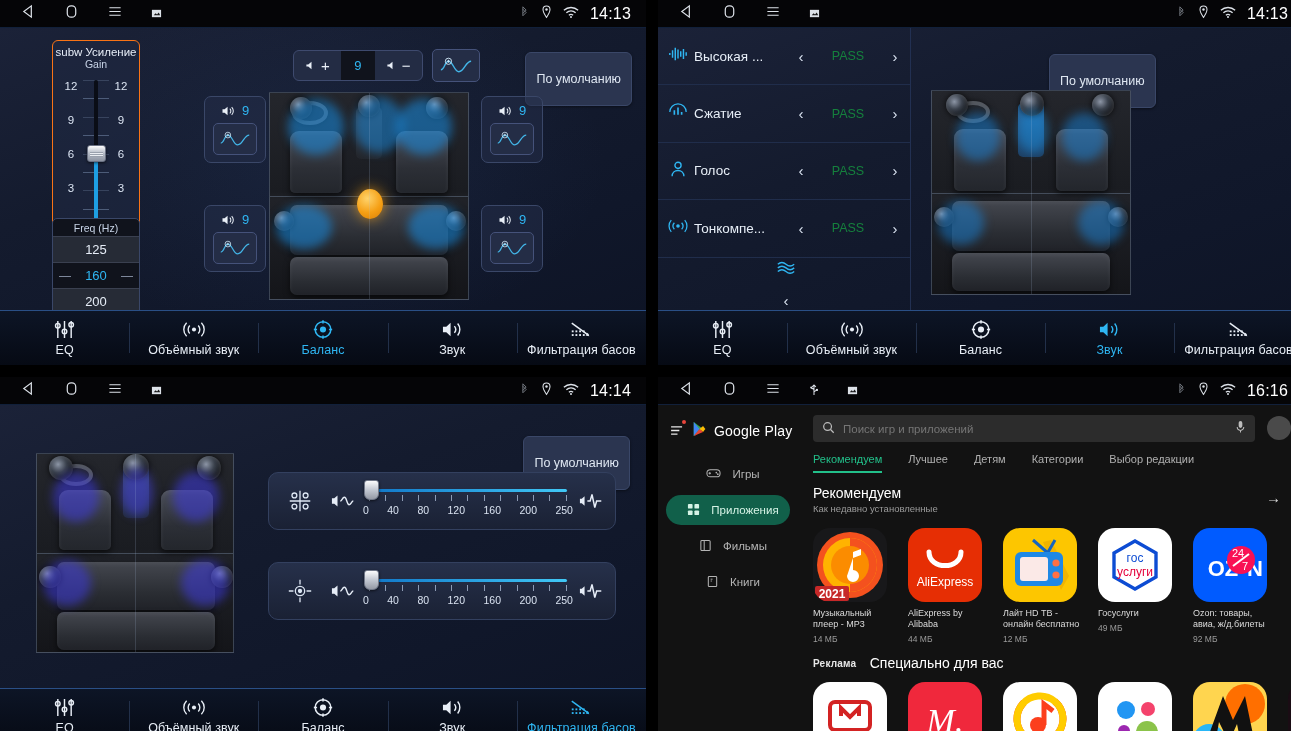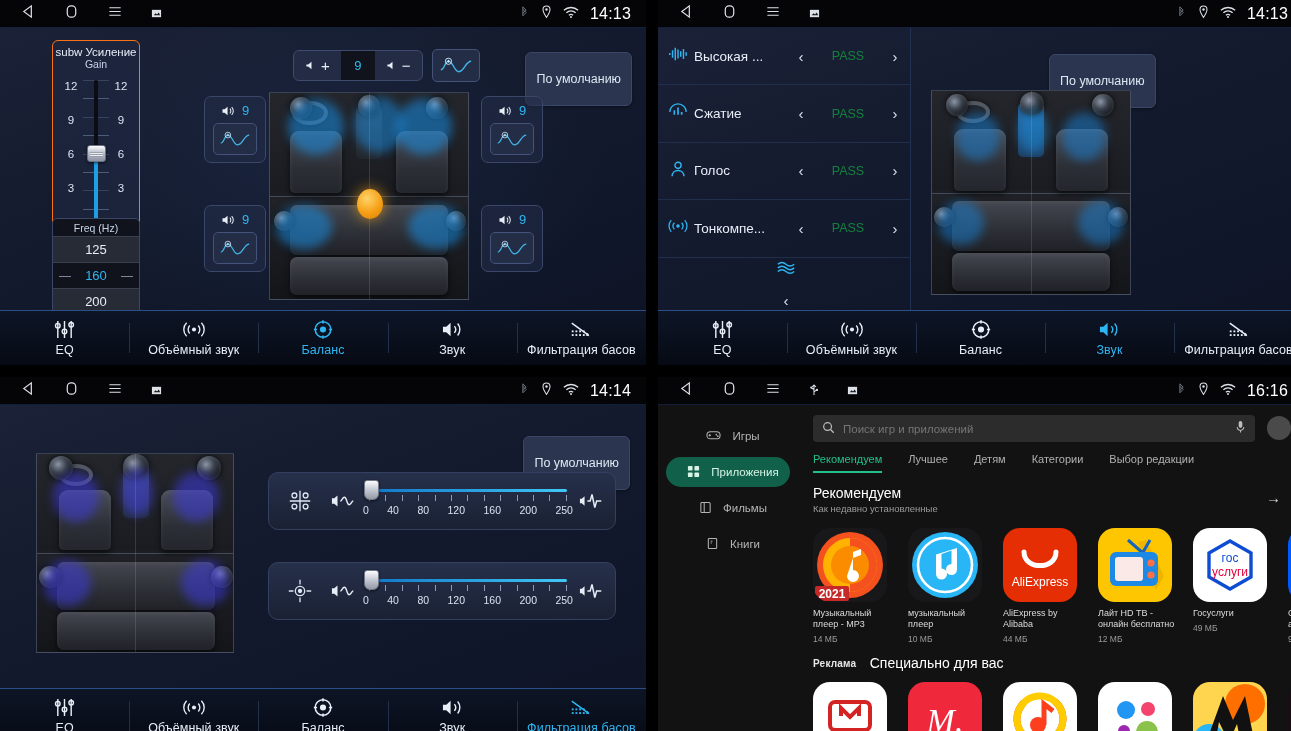--- a/index.html
+++ b/index.html
@@ -819,20 +819,37 @@
           </svg>
         <span class="tlabel">Фильтрация басов</span>
         </div>
     </div>
   </div>
 
   <div class="panel">
     <div class="gp">
 
       <div class="gp-side">
+        <div class="gp-brand">
+          <span style="position:relative;">
+            <svg width="15" height="11" viewBox="0 0 16 12">
+                <path d="M1 2h12M1 6h9M1 10h7" stroke="#e8e8e8" stroke-width="1.4"></path>
+              </svg>
+            <i style="position:absolute;right:-1px;top:-2px;width:4px;height:4px;border-radius:50%;background:#e8453c;display:block;"></i>
+          </span>
+          <span>
+            <svg width="15" height="16" viewBox="0 0 16 18">
+                <path d="M1.5 1 L12 9 L1.5 17 Z" fill="#34a853"></path>
+                <path d="M1.5 1 L8 9 L1.5 17 Z" fill="#4285f4"></path>
+                <path d="M8 9 L12 5.6 L14.6 9 L12 12.4 Z" fill="#fbbc04"></path>
+                <path d="M12 12.4 L1.5 17 L8 9 Z" fill="#ea4335"></path>
+              </svg>
+          </span>
+          <span class="gp-brandtext">Google Play</span>
+        </div>
         <div class="gp-navitem">
           <span><svg width="15" height="12" viewBox="0 0 16 12">
                 <rect x="1" y="2.5" width="14" height="7.5" rx="3.6" fill="none" stroke="currentColor" stroke-width="1.1"></rect>
                 <path d="M4 5v2.6M2.7 6.3h2.6" stroke="currentColor" stroke-width="1"></path>
                 <circle cx="11" cy="5.5" r=".9" fill="currentColor"></circle>
                 <circle cx="12.6" cy="7.2" r=".9" fill="currentColor"></circle>
               </svg></span>
           <span>Игры</span>
         </div>
         <div class="gp-navitem active">
@@ -899,31 +916,20 @@
                 <circle cx="37" cy="37" r="19" fill="#fb8c00"></circle>
                 <path d="M34 48a6 6 0 1 0 6-6V24l8-3v6l-8 3" fill="#fff"></path>
                 <rect x="2" y="58" width="34" height="15" rx="2" fill="#c62828"></rect>
                 <text x="19" y="70" font-size="12" font-family="Liberation Sans" fill="#fff" text-anchor="middle" font-weight="bold">2021</text>
               </svg>
           </div>
           <div class="gp-name">Музыкальный плеер - MP3 плеер , Плеер ...</div>
           <div class="gp-size">14 МБ</div>
         </div>
         <div class="gp-app">
-          <div class="gp-icon" style="background:#18181a;">
-            <svg width="74" height="74" viewBox="0 0 74 74">
-                <circle cx="37" cy="37" r="33" fill="#29b6f6"></circle>
-                <circle cx="37" cy="37" r="27" fill="none" stroke="#fff" stroke-width="2.6"></circle>
-                <path d="M32 46a5.5 5.5 0 1 0 5.5-5.5V26l10-3.5v13.5a5.5 5.5 0 1 0 5.5 5.5V20l-21 6.5z" fill="#fff" transform="translate(-4,0)"></path>
-              </svg>
-          </div>
-          <div class="gp-name">музыкальный плеер</div>
-          <div class="gp-size">10 МБ</div>
-        </div>
-        <div class="gp-app">
           <div class="gp-icon" style="background:#e62e04;">
             <svg width="74" height="74" viewBox="0 0 74 74">
                 <path d="M21 24 C21 42 53 42 53 24" fill="none" stroke="#fff" stroke-width="5" stroke-linecap="round"></path>
                 <text x="37" y="58" font-size="12" font-family="Liberation Sans" fill="#fff" text-anchor="middle">AliExpress</text>
               </svg>
           </div>
           <div class="gp-name">AliExpress by Alibaba</div>
           <div class="gp-size">44 МБ</div>
         </div>
         <div class="gp-app">

